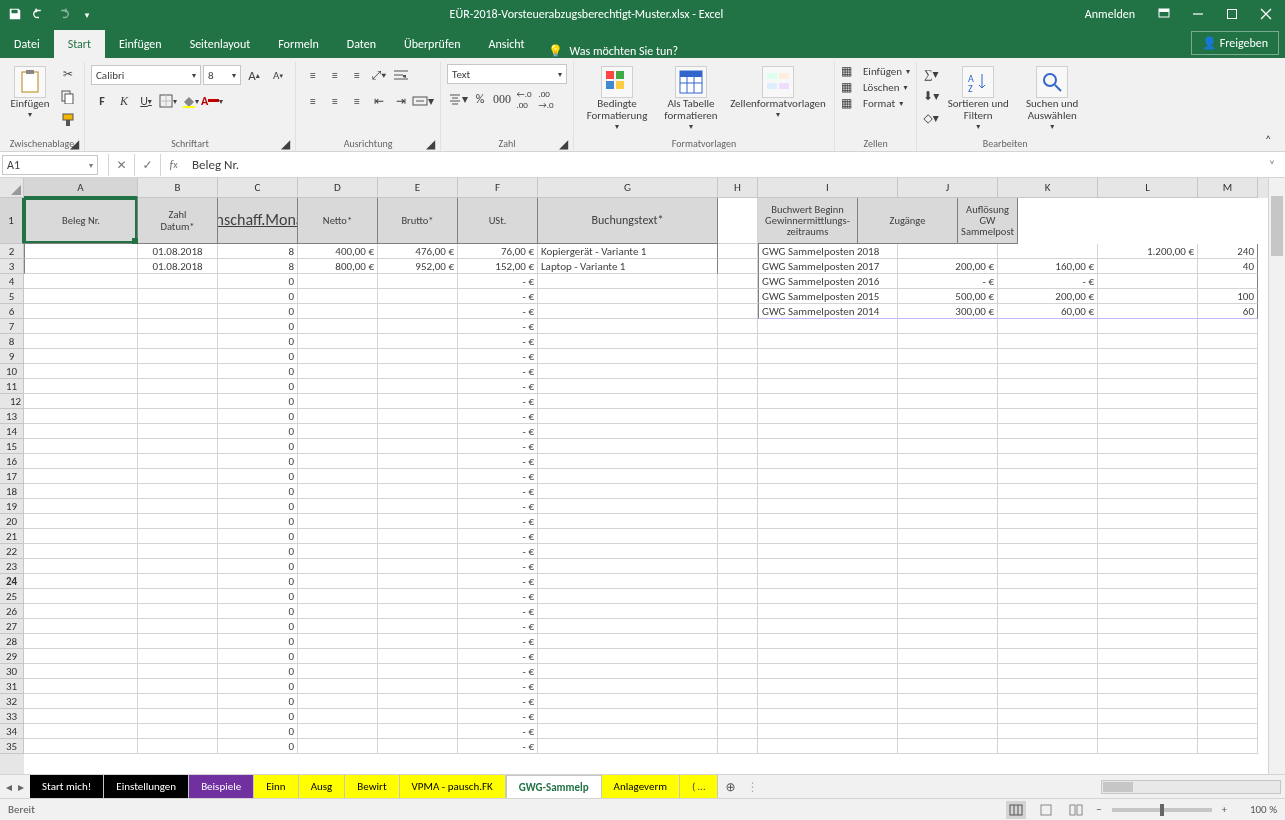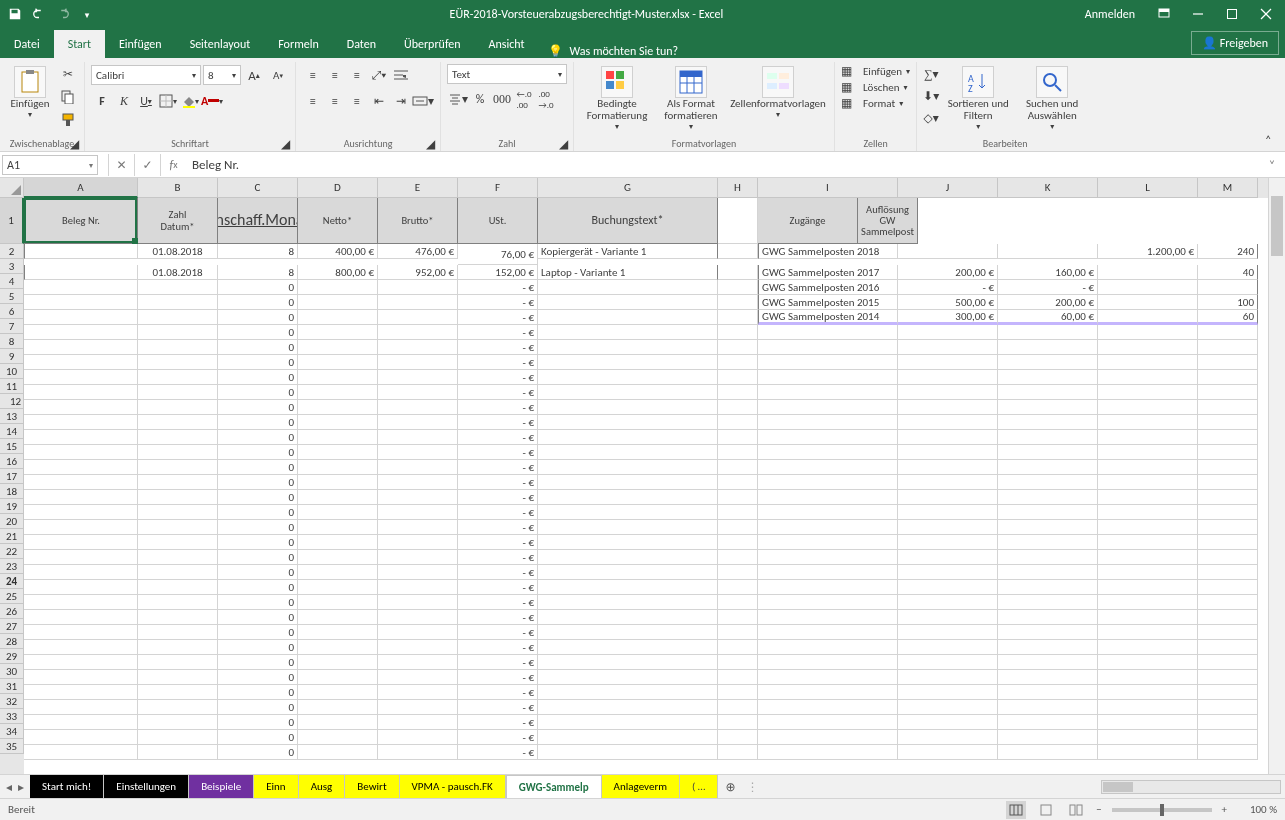--- a/index.html
+++ b/index.html
@@ -48,21 +48,21 @@
 .colhdr{height:20px;border-right:1px solid #c6c6c6;border-bottom:1px solid #c6c6c6;display:flex;align-items:center;justify-content:center;font-size:11px;background:#e6e6e6;color:#333;}
 .colhdr.sel{background:#d6d6d6;border-bottom:2px solid #217346;}
 .rowhdr{width:24px;border-right:1px solid #c6c6c6;border-bottom:1px solid #c6c6c6;display:flex;align-items:center;justify-content:center;font-size:11px;background:#e6e6e6;color:#333;}
 .rowhdr.sel{background:#d6d6d6;border-right:2px solid #217346;width:24px;}
 .cells{position:relative;}
 .cellrow{display:flex;}
 .cell{border-right:1px solid #d4d4d4;border-bottom:1px solid #d4d4d4;font-size:11px;padding:0 3px;display:flex;align-items:center;overflow:hidden;white-space:nowrap;font-family:Calibri,sans-serif;}
 .cell.hdr{background:#d9d9d9;font-weight:normal;text-align:center;justify-content:center;border-right:1px solid #808080;border-bottom:1px solid #808080;line-height:1.05;}
 .cell.rt{justify-content:flex-end;}
 .cell.bl{border-left:1px solid #808080;}
-.cell.bb{border-bottom:3px solid #c4b5fd;}
+.cell.bb{border-bottom:1px solid #c4b5fd;}
 .cell.br{border-right:1px solid #808080;}
 .active-cell{position:absolute;border:2px solid #217346;pointer-events:none;}
 .active-cell:after{content:"";position:absolute;right:-3px;bottom:-3px;width:6px;height:6px;background:#217346;}
 
 .sheettabs-bar{height:24px;background:#f1f1f1;border-top:1px solid #d4d4d4;display:flex;align-items:stretch;}
 .tab-nav{display:flex;align-items:center;padding:0 6px;gap:6px;color:#666;}
 .sheettab{padding:3px 12px;font-size:11px;cursor:pointer;border-right:1px solid #c6c6c6;display:flex;align-items:center;white-space:nowrap;}
 .sheettab.black{background:#000;color:#fff;}
 .sheettab.purple{background:#7030a0;color:#fff;}
 .sheettab.yellow{background:#ffff00;color:#000;}
@@ -302,21 +302,21 @@
       <div class="bigbtn" style="width:66px;">
         <div class="ico">
             <svg width="26" height="26">
               <rect x="2" y="2" width="22" height="22" fill="#fff" stroke="#36c"></rect>
               <rect x="2" y="2" width="22" height="6" fill="#36c"></rect>
               <line x1="9" y1="2" x2="9" y2="24" stroke="#36c"></line>
               <line x1="16" y1="2" x2="16" y2="24" stroke="#36c"></line>
               <line x1="2" y1="14" x2="24" y2="14" stroke="#36c"></line>
             </svg>
           </div>
-        <span>Als Format formatieren</span>
+        <span>Als Tabelle formatieren</span>
           <span style="font-size:8px;">▾</span>
       </div>
       <div class="bigbtn" style="width:100px;">
         <div class="ico">
             <svg width="26" height="26">
               <rect x="2" y="4" width="10" height="6" fill="#dfe"></rect>
               <rect x="14" y="4" width="10" height="6" fill="#fed"></rect>
               <rect x="2" y="14" width="10" height="6" fill="#def"></rect>
               <rect x="14" y="14" width="10" height="6" fill="#edf"></rect>
             </svg>
@@ -460,31 +460,34 @@
           <div class="cellrow">
             <div class="cell hdr bl" style="width: 114px; height: 46px; white-space: pre-line; font-size: 10.5px;">Beleg Nr.</div>
             <div class="cell hdr" style="width: 80px; height: 46px; white-space: pre-line; font-size: 10.5px;">Zahl
 Datum*</div>
             <div class="cell hdr" style="width: 80px; height: 46px; white-space: pre-line; font-size: 16px; text-decoration: underline;">Anschaff.Monat</div>
             <div class="cell hdr" style="width: 80px; height: 46px; white-space: pre-line; font-size: 10.5px;">Netto*</div>
             <div class="cell hdr" style="width: 80px; height: 46px; white-space: pre-line; font-size: 10.5px;">Brutto*</div>
             <div class="cell hdr" style="width: 80px; height: 46px; white-space: pre-line; font-size: 10.5px;">USt.</div>
             <div class="cell hdr" style="width: 180px; height: 46px; white-space: pre-line; font-size: 12px; text-align: right;">Buchungstext*</div>
             <div class="cell" style="width: 40px; height: 46px;"></div>
+            <div class="cell hdr" style="width: 100px; height: 46px; white-space: pre-line; font-size: 10.5px;">Buchwert Beginn
+Gewinnermittlungs-
+zeitraums</div>
             <div class="cell hdr" style="width: 100px; height: 46px; white-space: pre-line; font-size: 10.5px;">Zugänge</div>
             <div class="cell hdr" style="width: 60px; height: 46px; white-space: pre-line; font-size: 10.5px;">Auflösung GW
 Sammelpost</div>
           </div>
           <div class="cellrow">
             <div class="cell bl" style="width: 114px; height: 15px;"></div>
             <div class="cell" style="width: 80px; height: 15px; justify-content: center;">01.08.2018</div>
             <div class="cell rt" style="width: 80px; height: 15px;">8</div>
             <div class="cell rt" style="width: 80px; height: 15px;">400,00 €</div>
             <div class="cell rt" style="width: 80px; height: 15px;">476,00 €</div>
-            <div class="cell rt" style="width: 80px; height: 21px;">76,00 €</div>
+            <div class="cell rt" style="width: 80px; height: 15px;">76,00 €</div>
             <div class="cell br" style="width: 180px; height: 15px; justify-content: flex-start;">Kopiergerät - Variante 1</div>
             <div class="cell" style="width: 40px; height: 15px;"></div>
             <div class="cell bl" style="width: 140px; height: 15px; justify-content: flex-start;">GWG Sammelposten 2018</div>
             <div class="cell rt" style="width: 100px; height: 15px;"></div>
             <div class="cell rt" style="width: 100px; height: 15px;"></div>
             <div class="cell rt" style="width: 100px; height: 15px;">1.200,00 €</div>
             <div class="cell rt br" style="width: 60px; height: 15px;">240</div>
           </div>
           <div class="cellrow">
             <div class="cell bl" style="width: 114px; height: 15px;"></div>

